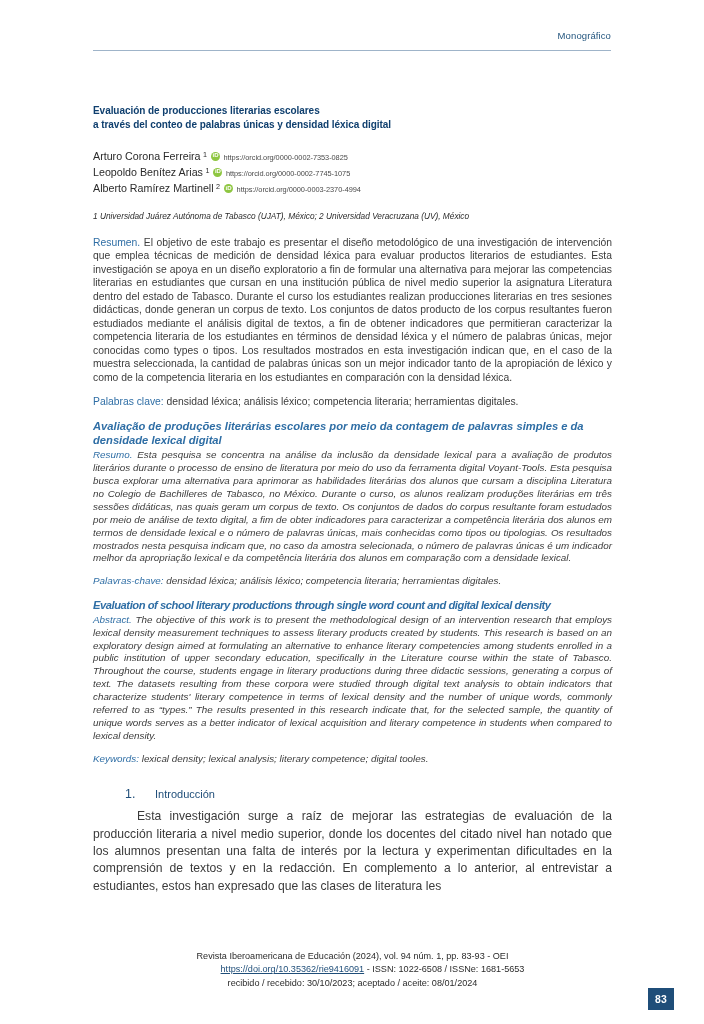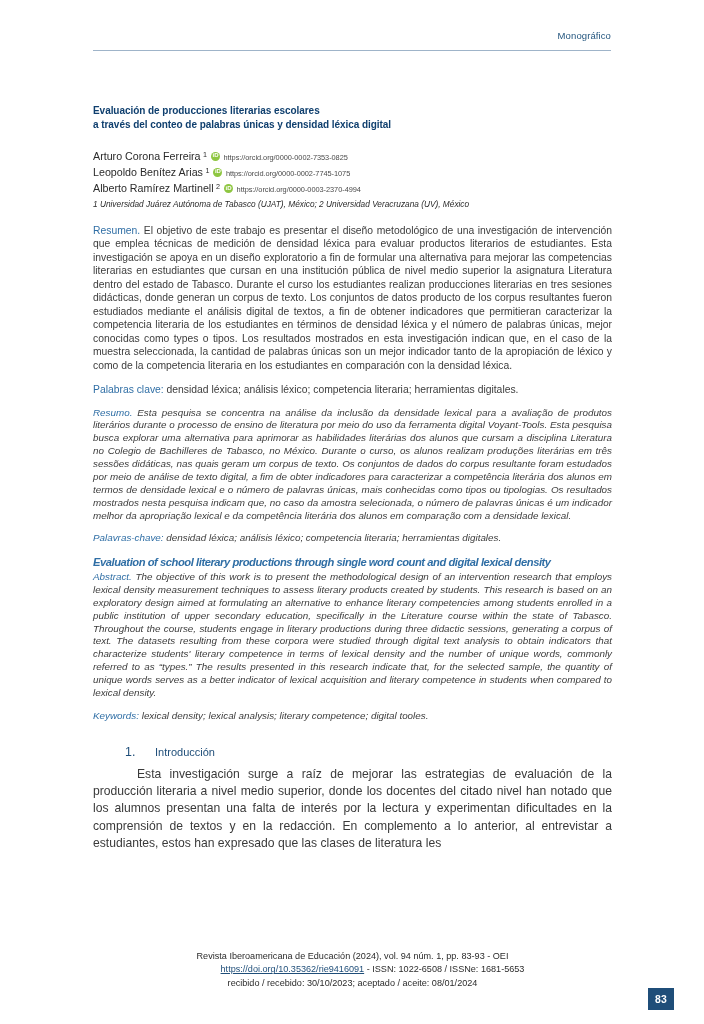--- a/index.html
+++ b/index.html
@@ -103,21 +103,21 @@
   }
   .orcid-link {
     font-size: 7.4px;
     color: #4a4a4a;
     letter-spacing: -0.05px;
   }
   .affiliation {
     font-size: 8.3px;
     font-style: italic;
     color: #2b2b2b;
-    margin-top: 3px;
+    margin-top: 15px;
     line-height: 1.4;
   }
 
   
   .abstract {
     margin-top: 13px;
     font-size: 10.35px;
     line-height: 1.305;
     text-align: justify;
     color: #3c3c3c;
@@ -245,20 +245,21 @@
         <span class="orcid-icon"></span>
         <span class="orcid-link">https://orcid.org/0000-0003-2370-4994</span>
       </div>
     </div>
 
     <div class="affiliation">1 Universidad Juárez Autónoma de Tabasco (UJAT), México; 2 Universidad Veracruzana (UV), México</div>
 
     <p class="abstract"><span class="lead">Resumen.</span><span> El objetivo de este trabajo es presentar el diseño metodológico de una investigación de intervención que emplea técnicas de medición de densidad léxica para evaluar productos literarios de estudiantes. Esta investigación se apoya en un diseño exploratorio a fin de formular una alternativa para mejorar las competencias literarias en estudiantes que cursan en una institución pública de nivel medio superior la asignatura Literatura dentro del estado de Tabasco. Durante el curso los estudiantes realizan producciones literarias en tres sesiones didácticas, donde generan un corpus de texto. Los conjuntos de datos producto de los corpus resultantes fueron estudiados mediante el análisis digital de textos, a fin de obtener indicadores que permitieran caracterizar la competencia literaria de los estudiantes en términos de densidad léxica y el número de palabras únicas, mejor conocidas como types o tipos. Los resultados mostrados en esta investigación indican que, en el caso de la muestra seleccionada, la cantidad de palabras únicas son un mejor indicador tanto de la apropiación de léxico y como de la competencia literaria en los estudiantes en comparación con la densidad léxica.</span></p>
     <p class="kw"><span class="lead">Palabras clave:</span><span> densidad léxica; análisis léxico; competencia literaria; herramientas digitales.</span></p>
 
+    <div class="sec-title-it">Avaliação de produções literárias escolares por meio da contagem de palavras simples e da densidade lexical digital</div>
     <p class="abstract it"><span class="lead">Resumo.</span><span> Esta pesquisa se concentra na análise da inclusão da densidade lexical para a avaliação de produtos literários durante o processo de ensino de literatura por meio do uso da ferramenta digital Voyant-Tools. Esta pesquisa busca explorar uma alternativa para aprimorar as habilidades literárias dos alunos que cursam a disciplina Literatura no Colegio de Bachilleres de Tabasco, no México. Durante o curso, os alunos realizam produções literárias em três sessões didáticas, nas quais geram um corpus de texto. Os conjuntos de dados do corpus resultante foram estudados por meio de análise de texto digital, a fim de obter indicadores para caracterizar a competência literária dos alunos em termos de densidade lexical e o número de palavras únicas, mais conhecidas como tipos ou tipologias. Os resultados mostrados nesta pesquisa indicam que, no caso da amostra selecionada, o número de palavras únicas é um indicador melhor da apropriação lexical e da competência literária dos alunos em comparação com a densidade lexical.</span></p>
     <p class="kw it"><span class="lead">Palavras-chave:</span><span> densidad léxica; análisis léxico; competencia literaria; herramientas digitales.</span></p>
 
     <div class="sec-title-it tight">Evaluation of school literary productions through single word count and digital lexical density</div>
     <p class="abstract it"><span class="lead">Abstract.</span><span> The objective of this work is to present the methodological design of an intervention research that employs lexical density measurement techniques to assess literary products created by students. This research is based on an exploratory design aimed at formulating an alternative to enhance literary competencies among students enrolled in a public institution of upper secondary education, specifically in the Literature course within the state of Tabasco. Throughout the course, students engage in literary productions during three didactic sessions, generating a corpus of text. The datasets resulting from these corpora were studied through digital text analysis to obtain indicators that characterize students' literary competence in terms of lexical density and the number of unique words, commonly referred to as “types.” The results presented in this research indicate that, for the selected sample, the quantity of unique words serves as a better indicator of lexical acquisition and literary competence in students when compared to lexical density.</span></p>
     <p class="kw it"><span class="lead">Keywords:</span><span> lexical density; lexical analysis; literary competence; digital tooles.</span></p>
 
     <div class="section-head">
       <span class="section-num">1.</span>
       <span class="section-name">Introducción</span>

